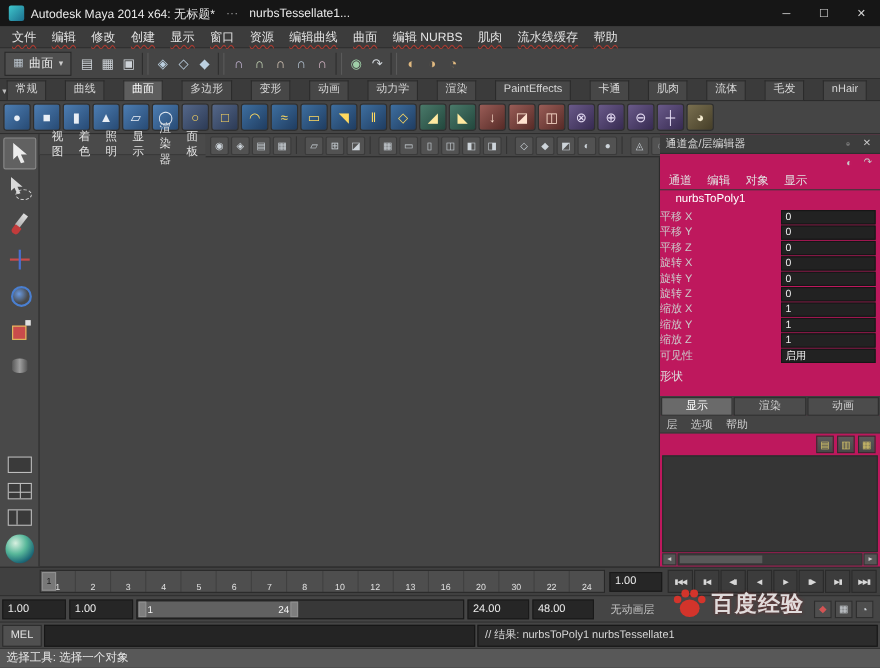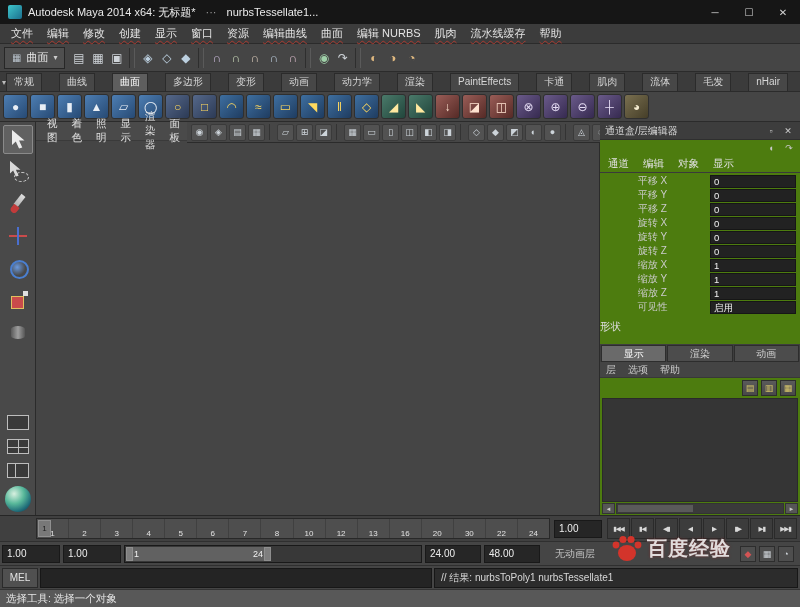--- a/index.html
+++ b/index.html
@@ -63,32 +63,32 @@
   .viewport{flex:1;display:flex;flex-direction:row;border-right:1px solid #2b2b2b;min-width:0}
   .vp-menubar{height:19px;background:#4a4a4a;display:flex;align-items:center;padding-left:4px;border-bottom:1px solid #3a3a3a}
   .vp-menu-item{padding:0 7px;font-size:10.5px;color:#e0e0e0}
   .vp-iconbar{height:21px;background:#464646;display:flex;align-items:center;padding:0 4px;gap:2px;border-bottom:1px solid #2b2b2b}
   .vicon{width:17px;height:17px;background:#525252;border:1px solid #3a3a3a;border-radius:2px;display:flex;align-items:center;justify-content:center;font-size:9px;color:#cdd4da}
   .vsep{width:4px;height:16px;border-left:1px solid #333;margin:0 2px}
   .vp-canvas{flex:1;position:relative;overflow:hidden}
   .vp-canvas svg{position:absolute;inset:0;width:100%;height:100%}
 
   
-  .rightpanel{width:200px;background:#4d7c0f;display:flex;flex-direction:column;font-size:10.5px}
+  .rightpanel{width:200px;background:#be185d;display:flex;flex-direction:column;font-size:10.5px}
   .rp-header{height:18px;background:#3d3d3d;display:flex;align-items:center;padding:0 5px;border-bottom:1px solid #2f2f2f}
   .rp-title{flex:1;font-size:10px;color:#d8d8d8;white-space:nowrap;overflow:hidden}
   #rp-header-icons,.rp-toggles{display:flex;gap:3px;align-items:center}
   .rp-hicon{width:14px;height:14px;display:flex;align-items:center;justify-content:center;font-size:9px;color:#c9c9c9}
   .rp-toggles{height:15px;justify-content:flex-end;padding-right:4px}
   .rp-menus{height:18px;display:flex;align-items:center;gap:14px;padding-left:8px;border-bottom:1px solid #3a3a3a;color:#e0e0e0}
   .rp-menu-item{font-size:10.5px}
   .rp-node{height:16px;line-height:16px;padding-left:14px;color:#fff}
   #rp-attrs{padding:1px 4px 4px 0}
   .attr-row{display:flex;align-items:center;height:14px}
-  .attr-label{flex:1;text-align:center;padding-right:5px;color:#cbcbcb;font-size:10px}
+  .attr-label{flex:1;text-align:left;padding-right:5px;color:#cbcbcb;font-size:10px}
   .attr-field{width:86px;height:13px;background:#222;border:1px solid #161616;color:#f0f0f0;font-size:9.5px;line-height:11px;padding-left:3px}
   .rp-shapes{height:16px;line-height:16px;color:#ddd}
   .rp-fill{height:10px}
   .le-tabs{display:flex;gap:1px;padding:1px 1px 0;background:#3e3e3e;height:18px}
   .le-tab{flex:1;text-align:center;line-height:15px;background:#4c4c4c;border:1px solid #2d2d2d;font-size:10px;color:#d0d0d0}
   .le-tab.active{background:#6a6a6a;color:#fff}
   .le-menus{height:16px;display:flex;align-items:center;gap:12px;padding-left:6px;background:#444;border-bottom:1px solid #383838;font-size:10px}
   .le-iconrow{height:20px;display:flex;justify-content:flex-end;align-items:center;gap:3px;padding-right:4px}
   .le-icon{width:16px;height:16px;background:linear-gradient(#5a5a5a,#484848);border:1px solid #2d2d2d;display:flex;align-items:center;justify-content:center;font-size:9px;color:#d9c76a}
   .le-list{flex:1;margin:0 2px;background:#353535;border:1px solid #2a2a2a}
@@ -408,20 +408,21 @@
       <div class="rp-toggles" id="rp-toggles">
           <div class="rp-hicon">◐</div>
           <div class="rp-hicon">↷</div>
         </div>
       <div class="rp-menus" id="rp-menus">
           <div class="rp-menu-item">通道</div>
           <div class="rp-menu-item">编辑</div>
           <div class="rp-menu-item">对象</div>
           <div class="rp-menu-item">显示</div>
         </div>
+      <div class="rp-node">nurbsToPoly1</div>
       <div id="rp-attrs">
           <div class="attr-row">
             <div class="attr-label">平移 X</div>
             <div class="attr-field">0</div>
           </div>
           <div class="attr-row">
             <div class="attr-label">平移 Y</div>
             <div class="attr-field">0</div>
           </div>
           <div class="attr-row">

